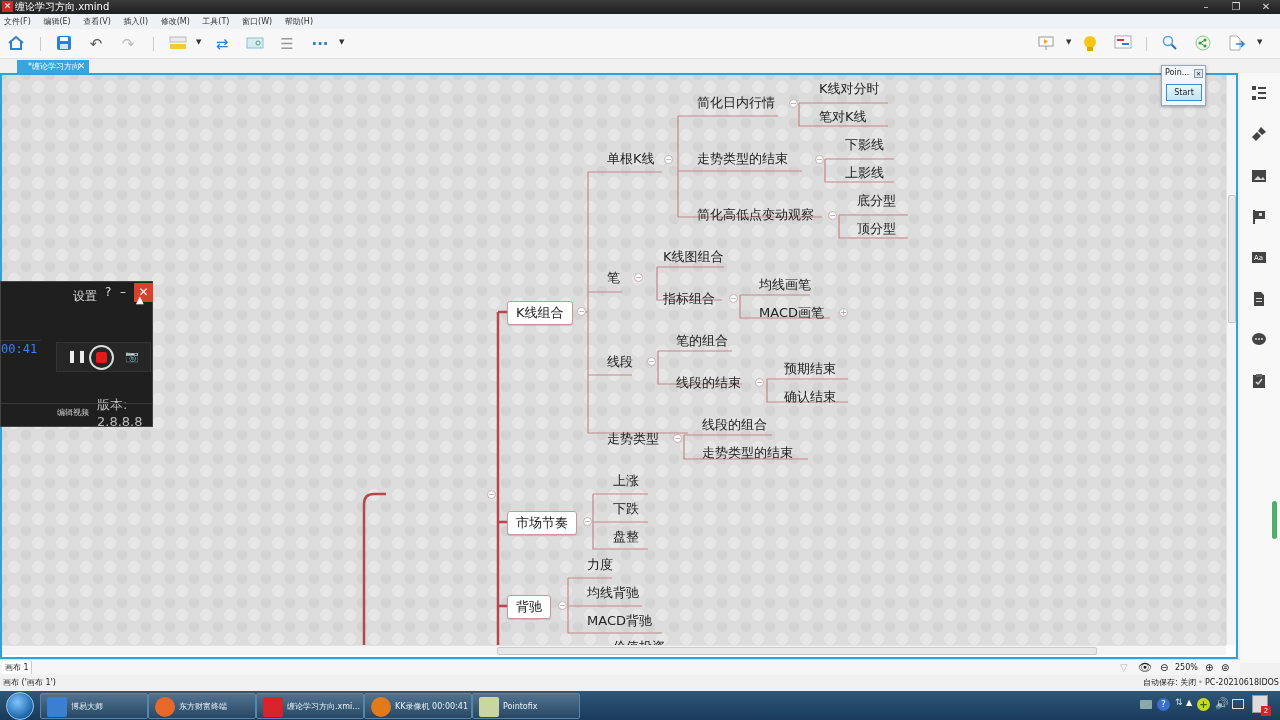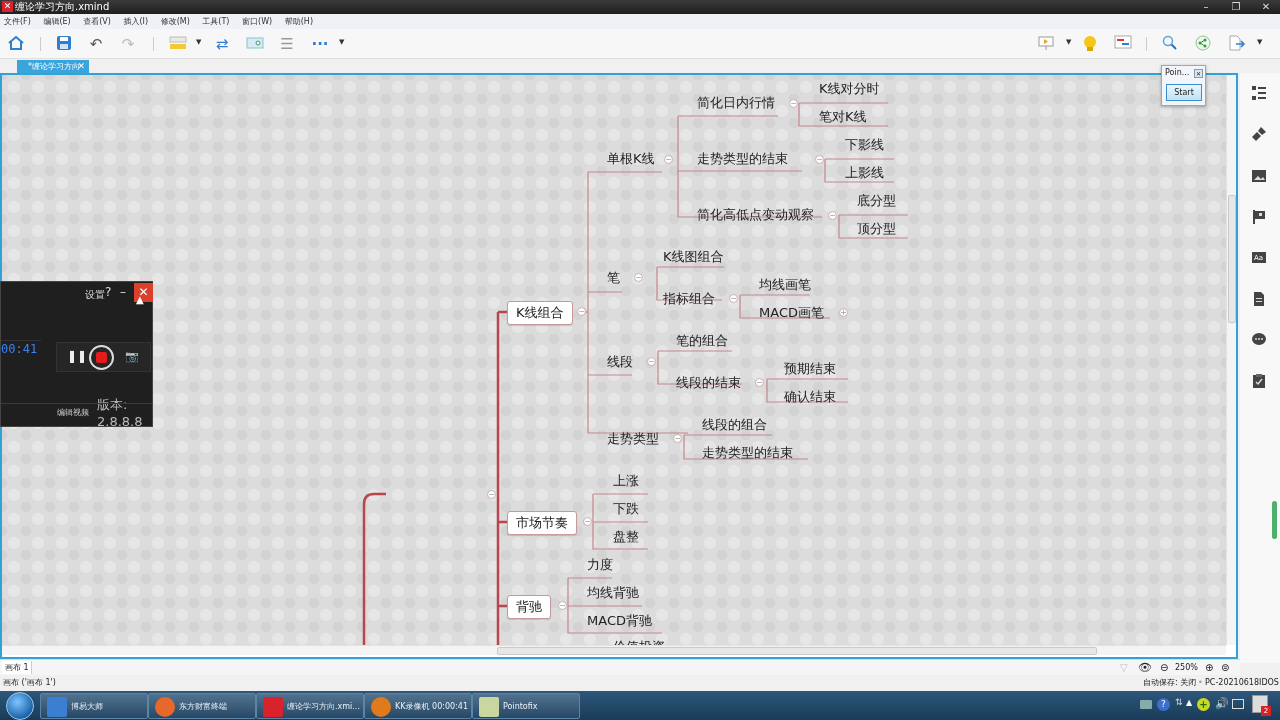--- a/index.html
+++ b/index.html
@@ -278,21 +278,21 @@
     </div>
 </div>
 
 <div class="pointofix">
   <div style="position:absolute;left:3px;top:2px;font-size:8px">Poin...</div>
   <div style="position:absolute;right:2px;top:3px;width:9px;height:9px;border:1px solid #8899aa;font-size:6px;line-height:7px;text-align:center;background:#dde6ef">✕</div>
   <div style="position:absolute;left:4px;top:18px;width:36px;height:17px;border:1px solid #3a8fd0;background:linear-gradient(#eaf6fd,#bfe3f7);font-size:8px;line-height:15px;text-align:center">Start</div>
 </div>
 
 <div class="kk">
-  <span style="position:absolute;left:84px;top:6px;font-size:10px">设置</span>
+  <span style="position:absolute;left:72px;top:6px;font-size:12px">设置</span>
   <span style="position:absolute;left:104px;top:3px;font-size:12px">?</span>
   <span style="position:absolute;left:119px;top:3px;font-size:12px">–</span>
   <div style="position:absolute;left:133px;top:1px;width:19px;height:19px;background:#d9412c;color:#fff;text-align:center;line-height:19px;font-size:12px">✕</div>
   <div style="position:absolute;left:0;top:58px;width:40px;height:1px;background:#333"></div>
   <span style="position:absolute;left:0;top:60px;font-size:12px;font-family:'DejaVu Sans Mono',monospace;color:#3b82f6">00:41</span>
   <div style="position:absolute;left:55px;top:60px;width:95px;height:30px;background:#262626;border:1px solid #333">
     <span style="position:absolute;left:10px;top:6px;font-size:12px;color:#eee;font-weight:bold">❚❚</span>
     <div style="position:absolute;left:32px;top:2px;width:25px;height:25px;border:2px solid #ddd;border-radius:50%">
       <div style="position:absolute;left:5px;top:5px;width:11px;height:11px;background:#e41b1b;border-radius:2px"></div>
     </div>

